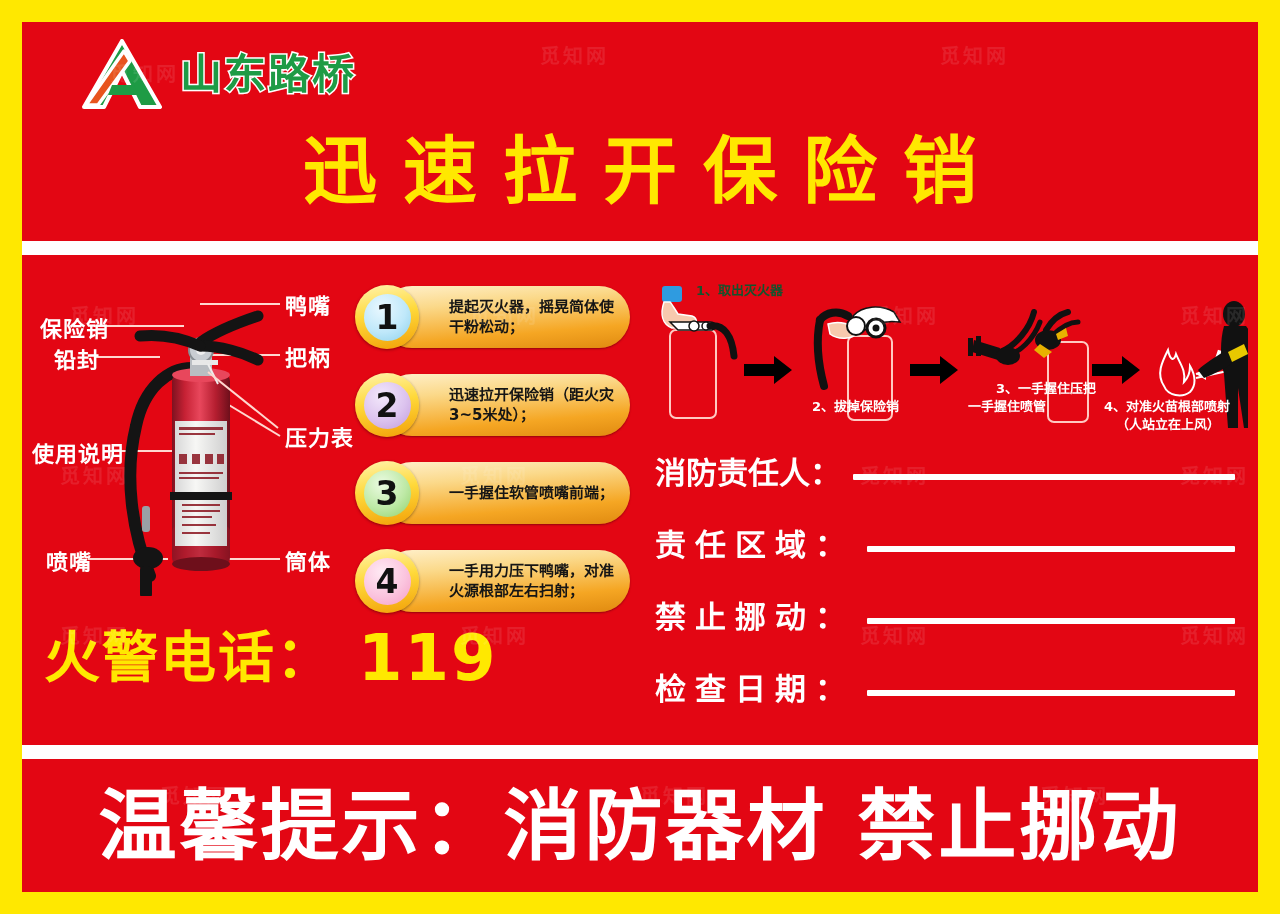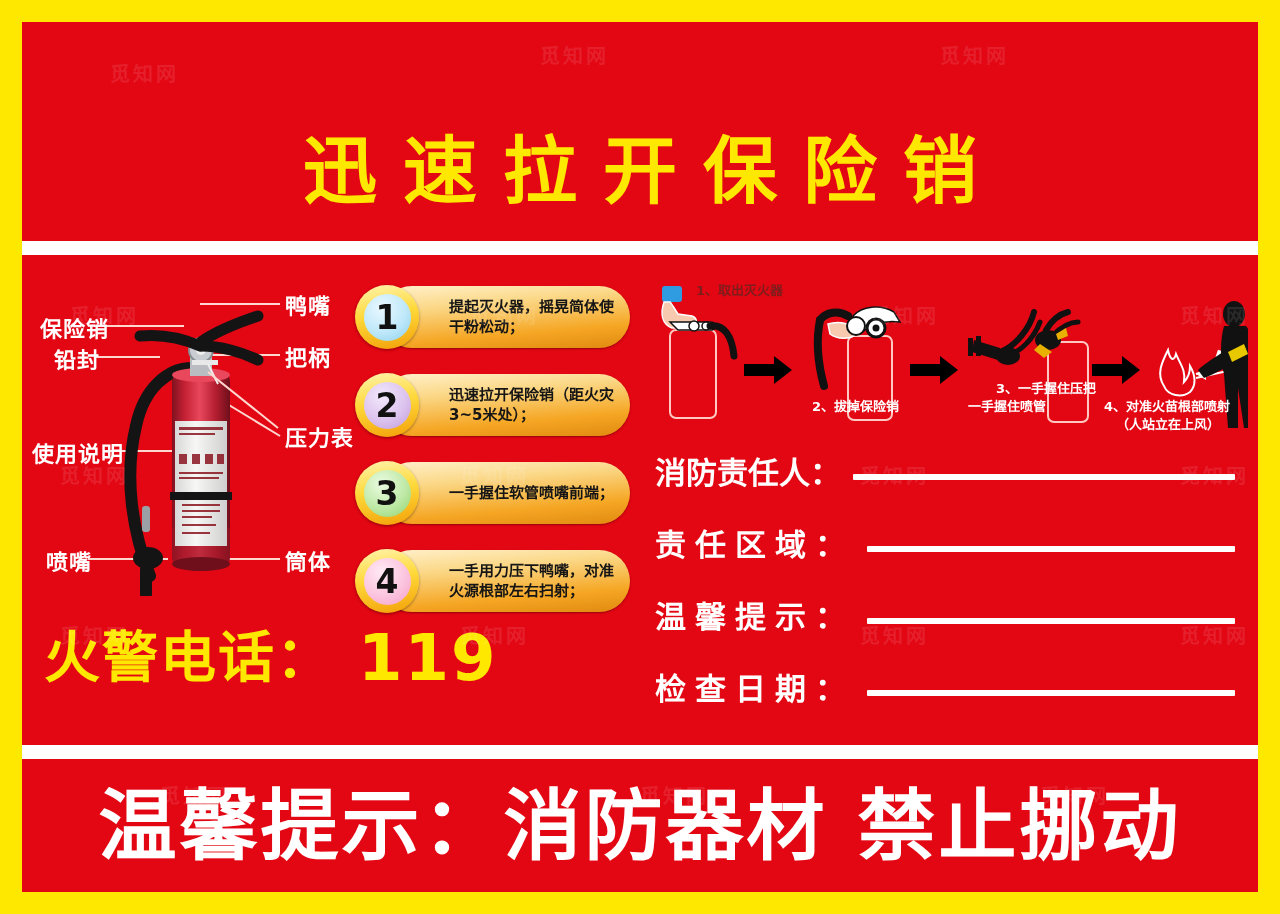--- a/index.html
+++ b/index.html
@@ -150,20 +150,28 @@
 
 <div id="board">
 
   <div class="redpanel" id="panel-top"></div>
   <div class="redpanel" id="panel-mid"></div>
   <div class="redpanel" id="panel-bot"></div>
 
   <div class="divider" id="div-1"></div>
   <div class="divider" id="div-2"></div>
 
+  <div id="logo-wrap">
+    <svg id="logo-mark" viewBox="0 0 88 72">
+      <path d="M44 2 L82 68 L62 68 L44 32 L26 68 L6 68 Z" fill="#1E9B45" stroke="#ffffff" stroke-width="4" stroke-linejoin="round"></path>
+      <path d="M8 66 L46 12 L52 22 L20 66 Z" fill="#E8541E" stroke="#ffffff" stroke-width="3.5" stroke-linejoin="round"></path>
+      <path d="M34 46 L56 46 L60 56 L30 56 Z" fill="#1E9B45"></path>
+    </svg>
+    <div id="logo-text">山东路桥</div>
+  </div>
 
   <div id="main-title">迅速拉开保险销</div>
 
   <div id="ext-area">
     <svg id="ext-svg" width="320" height="320" viewBox="0 0 320 320">
       <defs>
         <linearGradient id="bodyG" x1="0" y1="0" x2="1" y2="0">
           <stop offset="0%" stop-color="#7E1220"></stop>
           <stop offset="22%" stop-color="#C62134"></stop>
           <stop offset="48%" stop-color="#E8475C"></stop>
@@ -333,42 +341,42 @@
         <rect x="568" y="72" width="4" height="12" fill="#ffffff" transform="rotate(18 570 78)"></rect>
         <rect x="575" y="70" width="4" height="12" fill="#ffffff" transform="rotate(18 577 76)"></rect>
 
         <ellipse cx="586" cy="36" rx="11" ry="13" fill="#111"></ellipse>
         <path d="M576 48 C 572 62, 572 82, 576 96 L580 150 L590 150 L590 110 L596 150 L606 150 L604 92 C 608 76, 606 58, 598 48 Z" fill="#111"></path>
         <path d="M578 72 C 566 80, 556 86, 550 92 L556 100 C 566 96, 578 90, 586 84 Z" fill="#111"></path>
         <path d="M580 74 L596 66 L600 76 L584 84 Z" fill="#E8C900"></path>
       </g>
     </svg>
 
-    <div style="position:absolute;left:48px;top:2px;color:#7f1d1d;font-size:13px;font-weight:bold;white-space:nowrap;">1、取出灭火器</div>
+    <div style="position:absolute;left:48px;top:2px;color:#14532d;font-size:13px;font-weight:bold;white-space:nowrap;">1、取出灭火器</div>
     <div style="position:absolute;left:164px;top:118px;color:#fff;font-size:13px;font-weight:bold;white-space:nowrap;">2、拔掉保险销</div>
     <div style="position:absolute;left:306px;top:100px;color:#fff;font-size:13px;font-weight:bold;white-space:nowrap;margin-left:42px;">3、一手握住压把</div>
     <div style="position:absolute;left:320px;top:118px;color:#fff;font-size:13px;font-weight:bold;white-space:nowrap;">一手握住喷管</div>
     <div style="position:absolute;left:456px;top:118px;color:#fff;font-size:13px;font-weight:bold;white-space:nowrap;">4、对准火苗根部喷射</div>
     <div style="position:absolute;left:468px;top:136px;color:#fff;font-size:13px;font-weight:bold;white-space:nowrap;">（人站立在上风）</div>
   </div>
 
   <div id="fields">
 
     <div class="field">
       <div class="field-label">消防责任人：</div>
       <div class="field-line"></div>
     </div>
 
     <div class="field">
       <div class="field-label sp">责任区域：</div>
       <div class="field-line"></div>
     </div>
 
     <div class="field">
-      <div class="field-label sp">温馨提示：</div>
+      <div class="field-label sp">禁止挪动：</div>
       <div class="field-line"></div>
     </div>
 
     <div class="field">
       <div class="field-label sp">检查日期：</div>
       <div class="field-line"></div>
     </div>
 
   </div>
 

